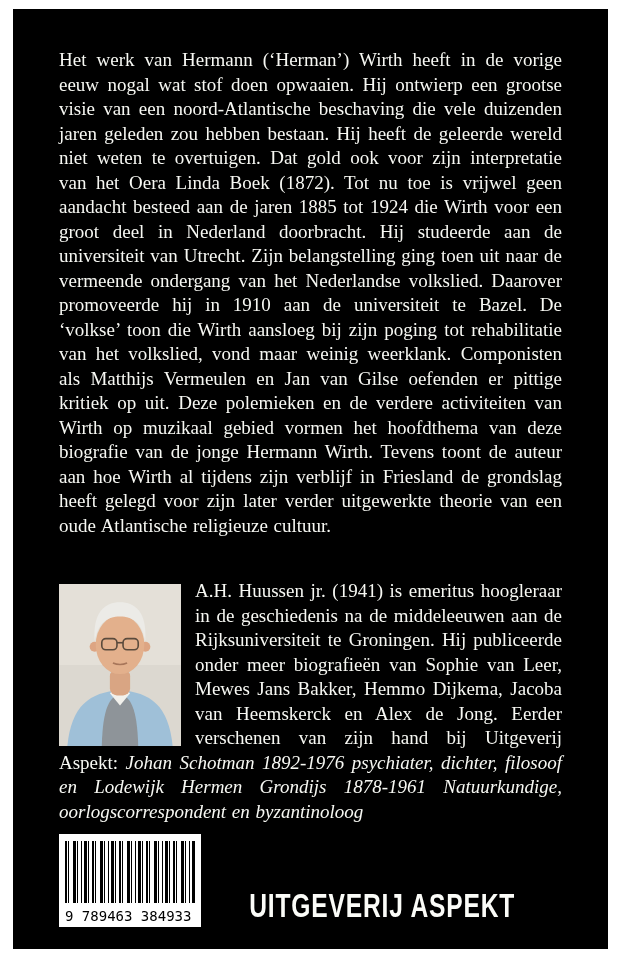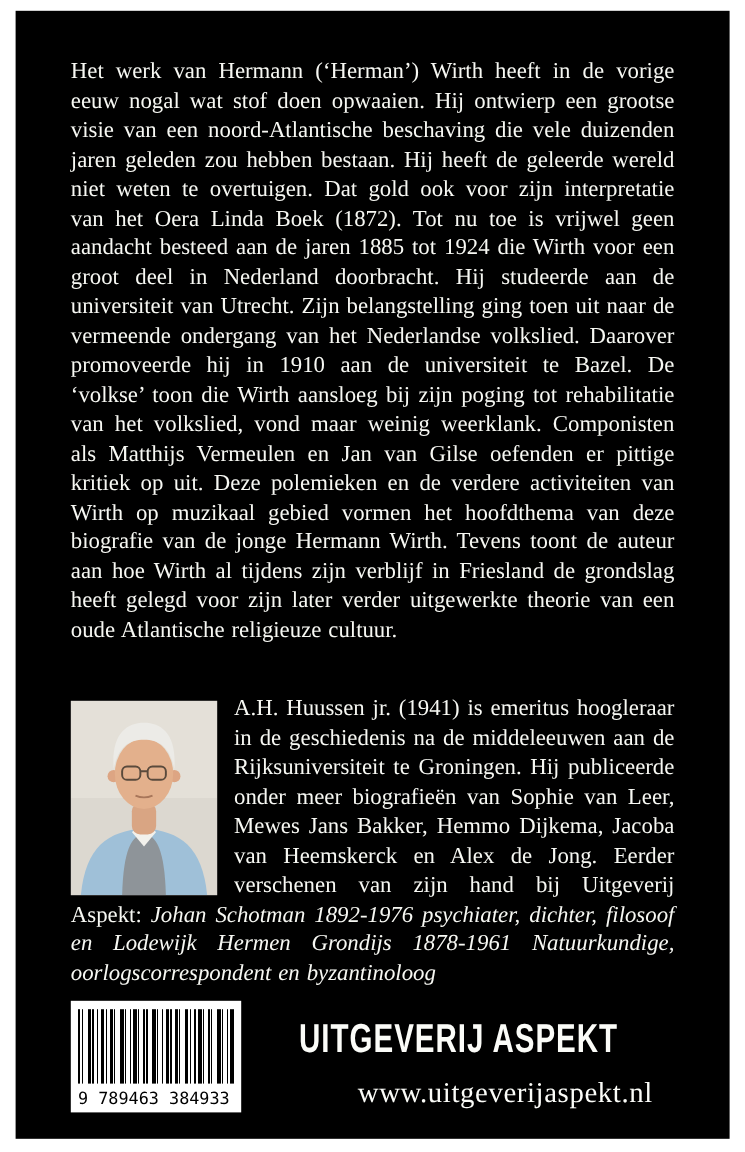--- a/index.html
+++ b/index.html
@@ -147,18 +147,17 @@
       <span>A.H. Huussen jr. (1941) is emeritus hoogleraar in de geschiedenis na de middeleeuwen aan de Rijksuniversiteit te Groningen. Hij publiceerde onder meer biografieën van Sophie van Leer, Mewes Jans Bakker, Hemmo Dijkema, Jacoba van Heemskerck en Alex de Jong. Eerder verschenen van zijn hand bij Uitgeverij Aspekt: </span><em>Johan Schotman 1892-1976 psychiater, dichter, filosoof en Lodewijk Hermen Grondijs 1878-1961 Natuurkundige, oorlogscorrespondent en byzantinoloog</em>
     </div>
 
     <div class="bottom-row">
       <div class="barcode-box">
         <div class="barcode-bars"></div>
         <div class="isbn">9 789463 384933</div>
       </div>
       <div class="publisher">
         <div class="publisher-name">UITGEVERIJ ASPEKT</div>
-        <div class="publisher-website">www.uitgeverijaspekt.nl</div>
       </div>
     </div>
 
   </div>
 </div>
 
 </body></html>

